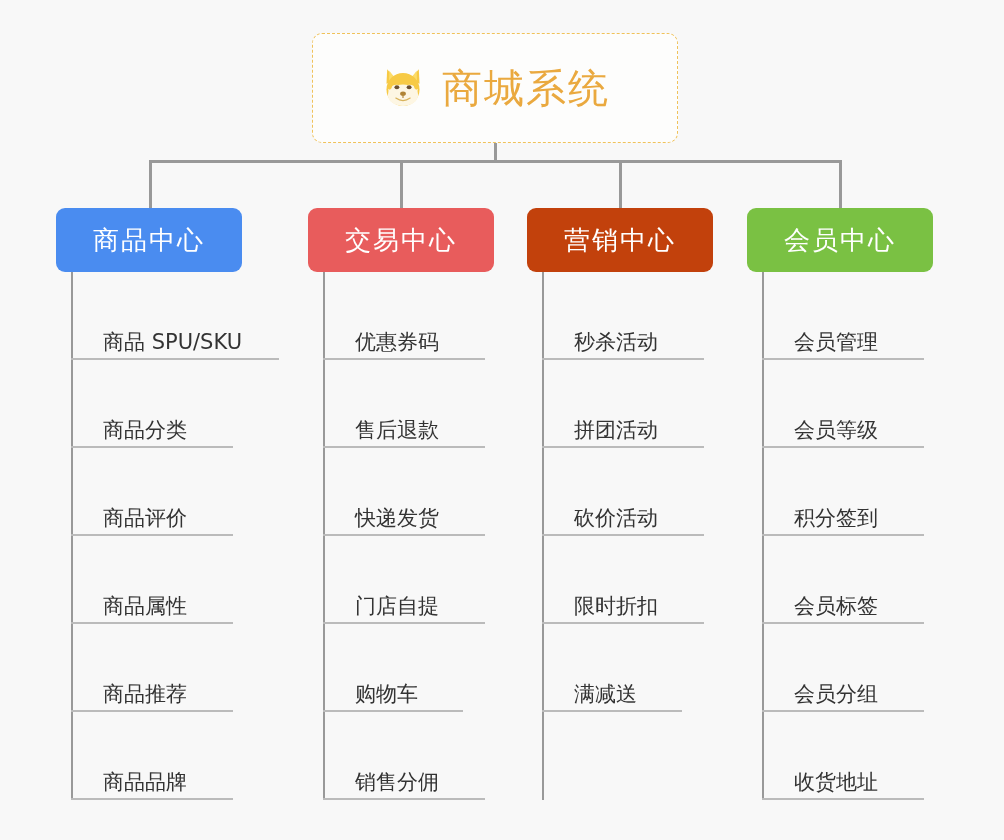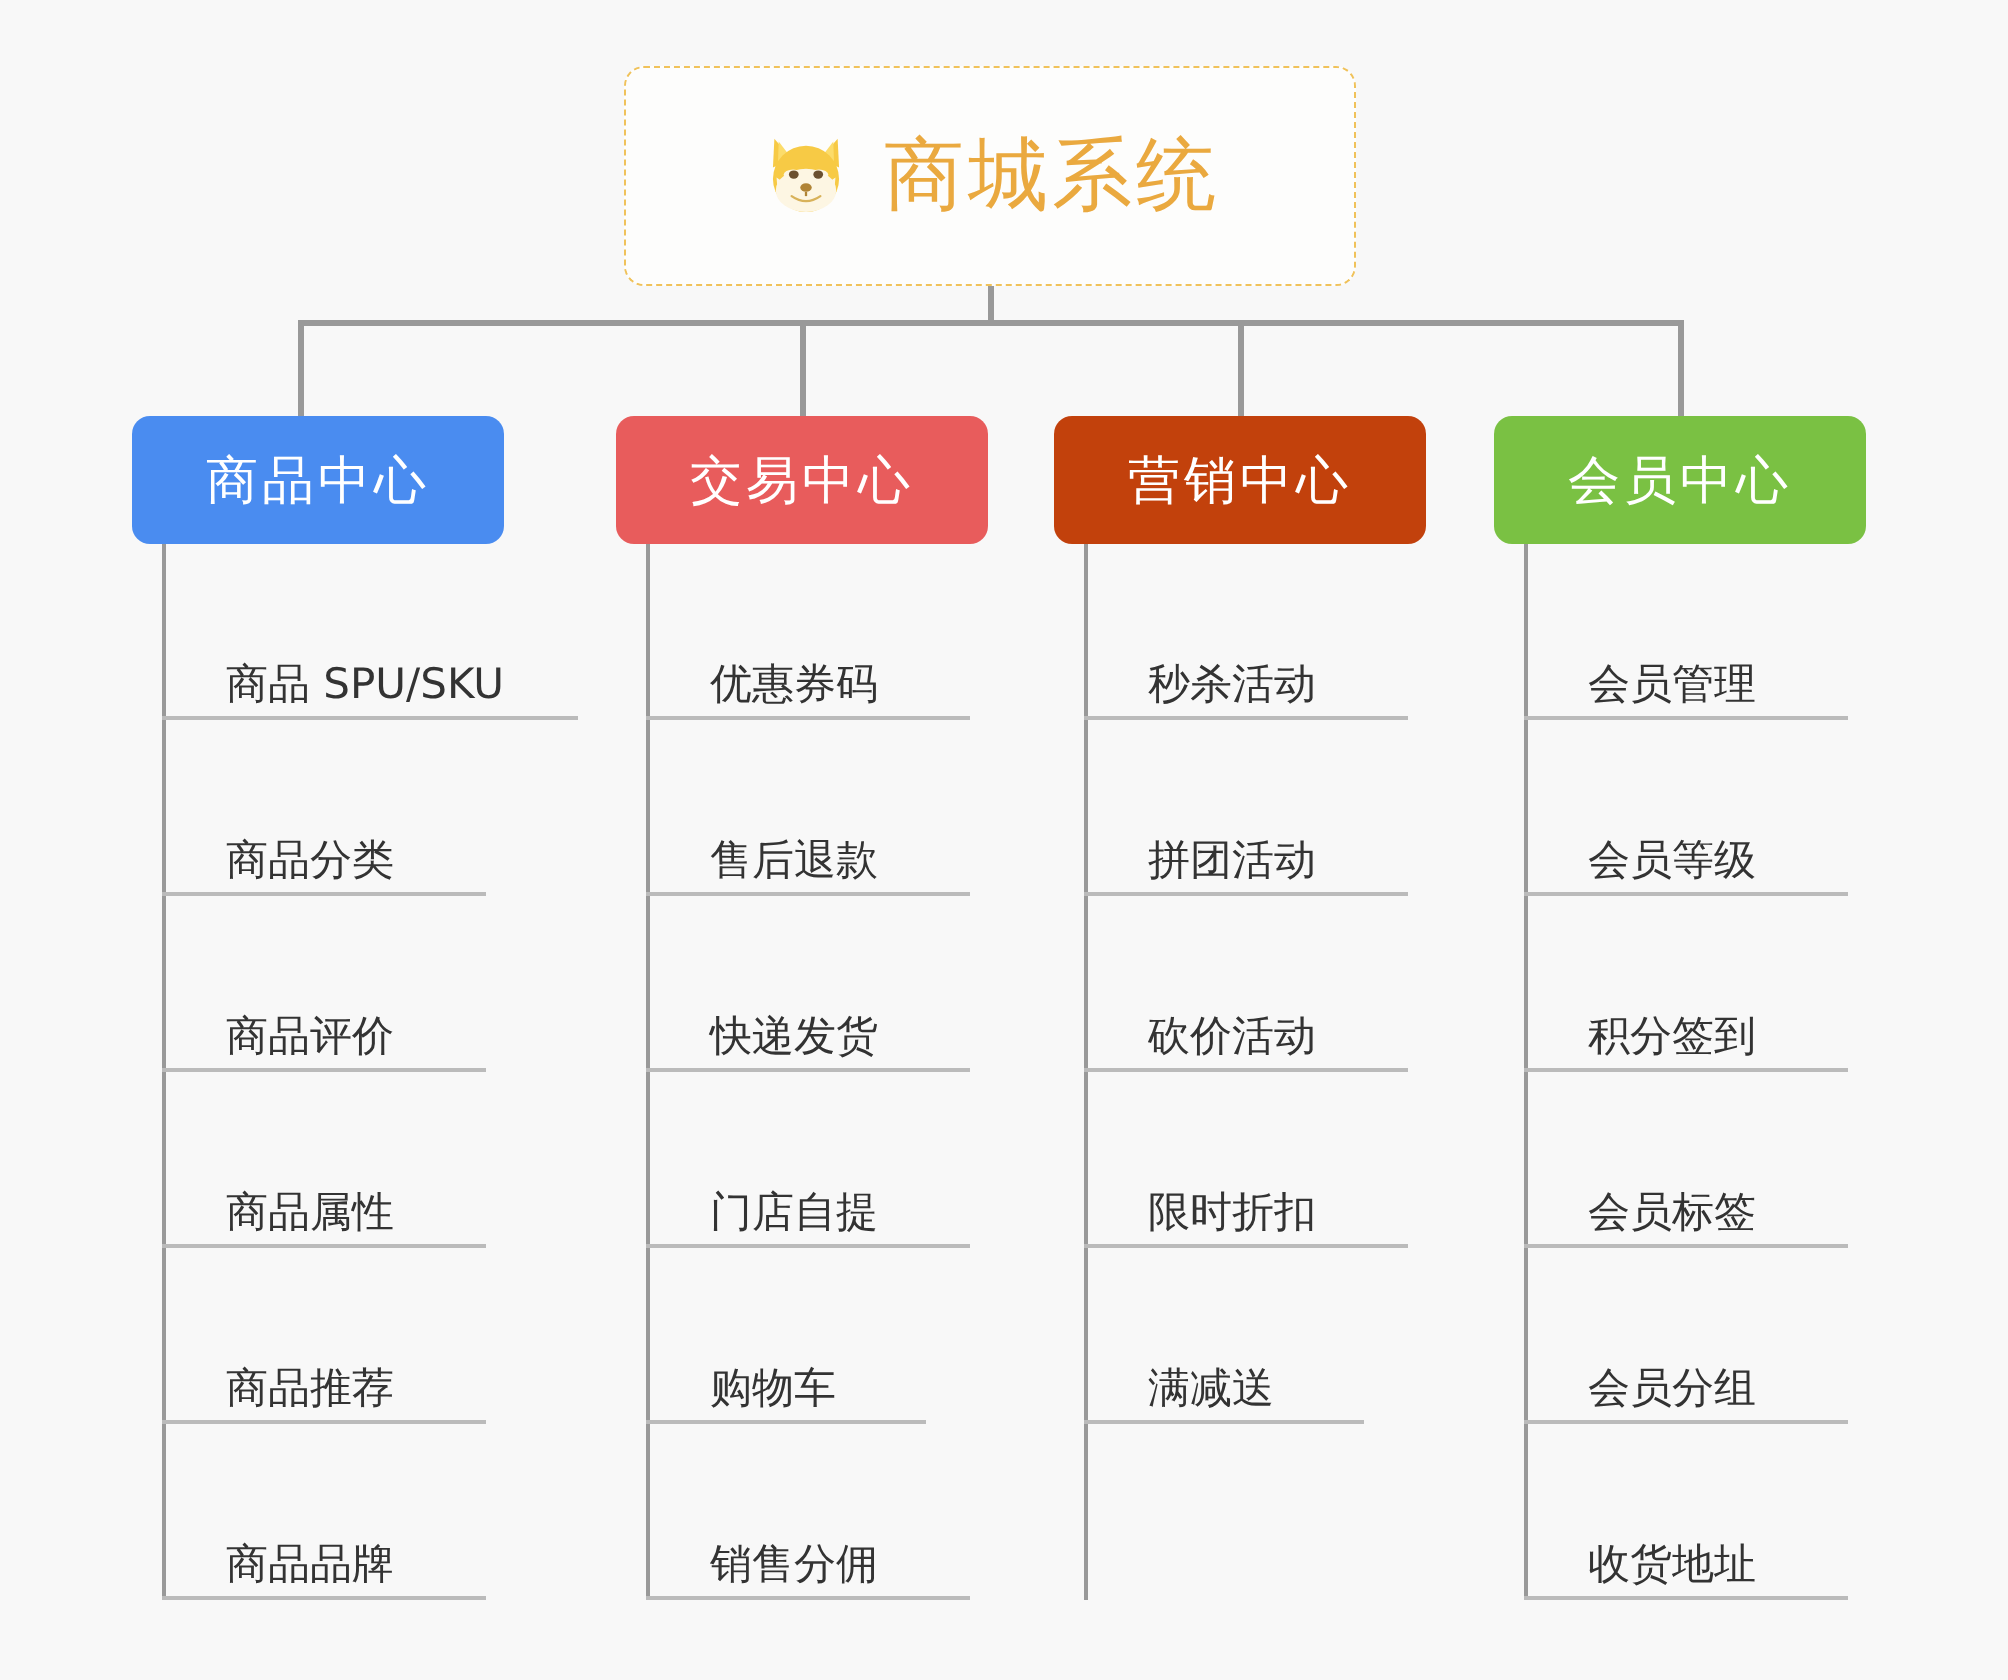--- a/index.html
+++ b/index.html
@@ -108,21 +108,21 @@
     <span class="root-title" style="color: rgb(234, 169, 63);">商城系统</span>
   </div>
 
   <div class="conn conn-v-root"></div>
   <div class="conn conn-bus"></div>
   <div class="conn conn-drop" style="left:149px;"></div>
   <div class="conn conn-drop" style="left:400px;"></div>
   <div class="conn conn-drop" style="left:619px;"></div>
   <div class="conn conn-drop" style="left:839px;"></div>
 
-  <div class="col" style="left:66px;">
+  <div class="col" style="left:56px;">
     <div class="cat-box" style="background: rgb(74, 140, 240);">
       <span>商品中心</span>
     </div>
     <div class="trunk" style="height:528px;"></div>
     <div class="leaf-list">
       <div class="leaf w-wide">
           <span class="leaf-label">商品 SPU/SKU</span>
         </div>
       <div class="leaf w-mid">
           <span class="leaf-label">商品分类</span>

